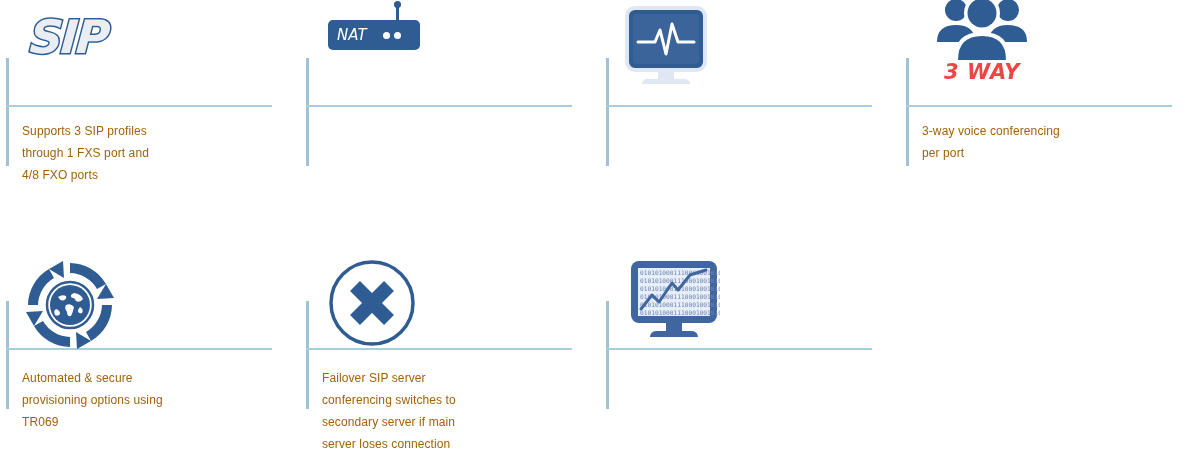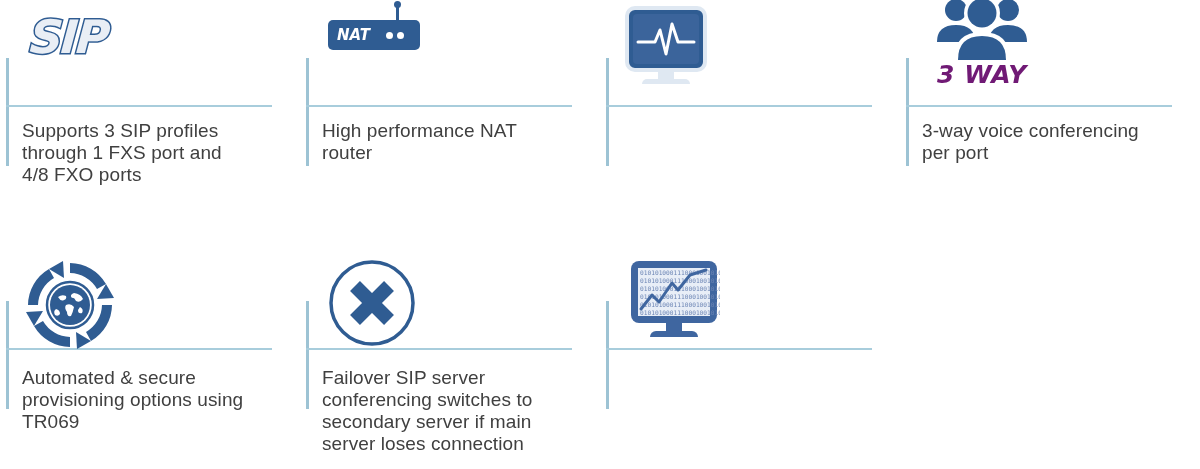--- a/index.html
+++ b/index.html
@@ -61,22 +61,22 @@
     align-items: flex-start;
     justify-content: flex-start;
   }
   .icon-area.bot { top: 14px; height: 100px; }
 
   .caption {
     position: absolute;
     left: 22px;
     top: 120px;
     width: 262px;
-    color: #404040;
-    font-size: 19px;
+    color: #a16207;
+    font-size: 12px;
     line-height: 22px;
     letter-spacing: 0.1px;
     white-space: pre-line;
   }
   .caption.bot { top: 124px; }
 
   
   .sip-logo {
     font-family: "DejaVu Sans", sans-serif;
     font-style: italic;
@@ -94,21 +94,21 @@
   
   .nat-wrap { position: relative; margin-top: 18px; margin-left: 6px; }
   .nat-body {
     width: 92px; height: 30px;
     background: #2f5c92;
     border-radius: 5px;
     display: flex; align-items: center;
   }
   .nat-text {
     font-family: "DejaVu Sans", sans-serif;
-    font-style: italic; font-weight: bold;
+    font-style: italic; font-weight: normal;
     font-size: 15px; color: #ffffff;
     margin-left: 9px;
   }
   .nat-leds { display: flex; gap: 4px; margin-left: 16px; }
   .nat-led { width: 7px; height: 7px; border-radius: 50%; background: #ffffff; }
   .nat-ant {
     position: absolute; left: 68px; top: -16px;
     width: 3px; height: 18px; background: #2f5c92;
   }
   .nat-ant::before {
@@ -116,21 +116,21 @@
     width: 7px; height: 7px; border-radius: 50%; background: #2f5c92;
   }
 
   
   .svg-icon { display: block; }
 
   .threeway-wrap { display: flex; flex-direction: column; align-items: center; margin-left: 10px; margin-top: -8px; }
   .threeway-text {
     font-family: "DejaVu Sans", sans-serif;
     font-style: italic; font-weight: bold;
-    font-size: 25px; color: #701a75;
+    font-size: 21px; color: #ef4444;
     letter-spacing: 0.5px; margin-top: -2px; text-align: center;
   }
 </style>
 </head>
 <body>
 
 <div class="board">
 
   <div class="row row-top">
 
@@ -153,22 +153,20 @@
           <div class="nat-ant"></div>
           <div class="nat-body">
             <span class="nat-text">NAT</span>
             <span class="nat-leds">
               <span class="nat-led"></span>
               <span class="nat-led"></span>
             </span>
           </div>
         </div>
       </div>
-      <div class="caption">High performance NAT
-router</div>
     </div>
 
     <div class="card">
       <div class="v-rule"></div>
       <div class="h-rule"></div>
       <div class="icon-area">
         <svg class="svg-icon" width="88" height="88" viewBox="0 0 88 88">
           <rect x="5" y="6" width="78" height="62" rx="8" ry="8" fill="#2f5c92" stroke="#dfe8f2" stroke-width="4"></rect>
           <rect x="11" y="12" width="66" height="50" rx="4" ry="4" fill="#3b649b" stroke="none"></rect>
           <polyline points="16,40 33,40 38,28 44,52 50,22 56,40 72,40" fill="none" stroke="#ffffff" stroke-width="3" stroke-linecap="round" stroke-linejoin="round"></polyline>

